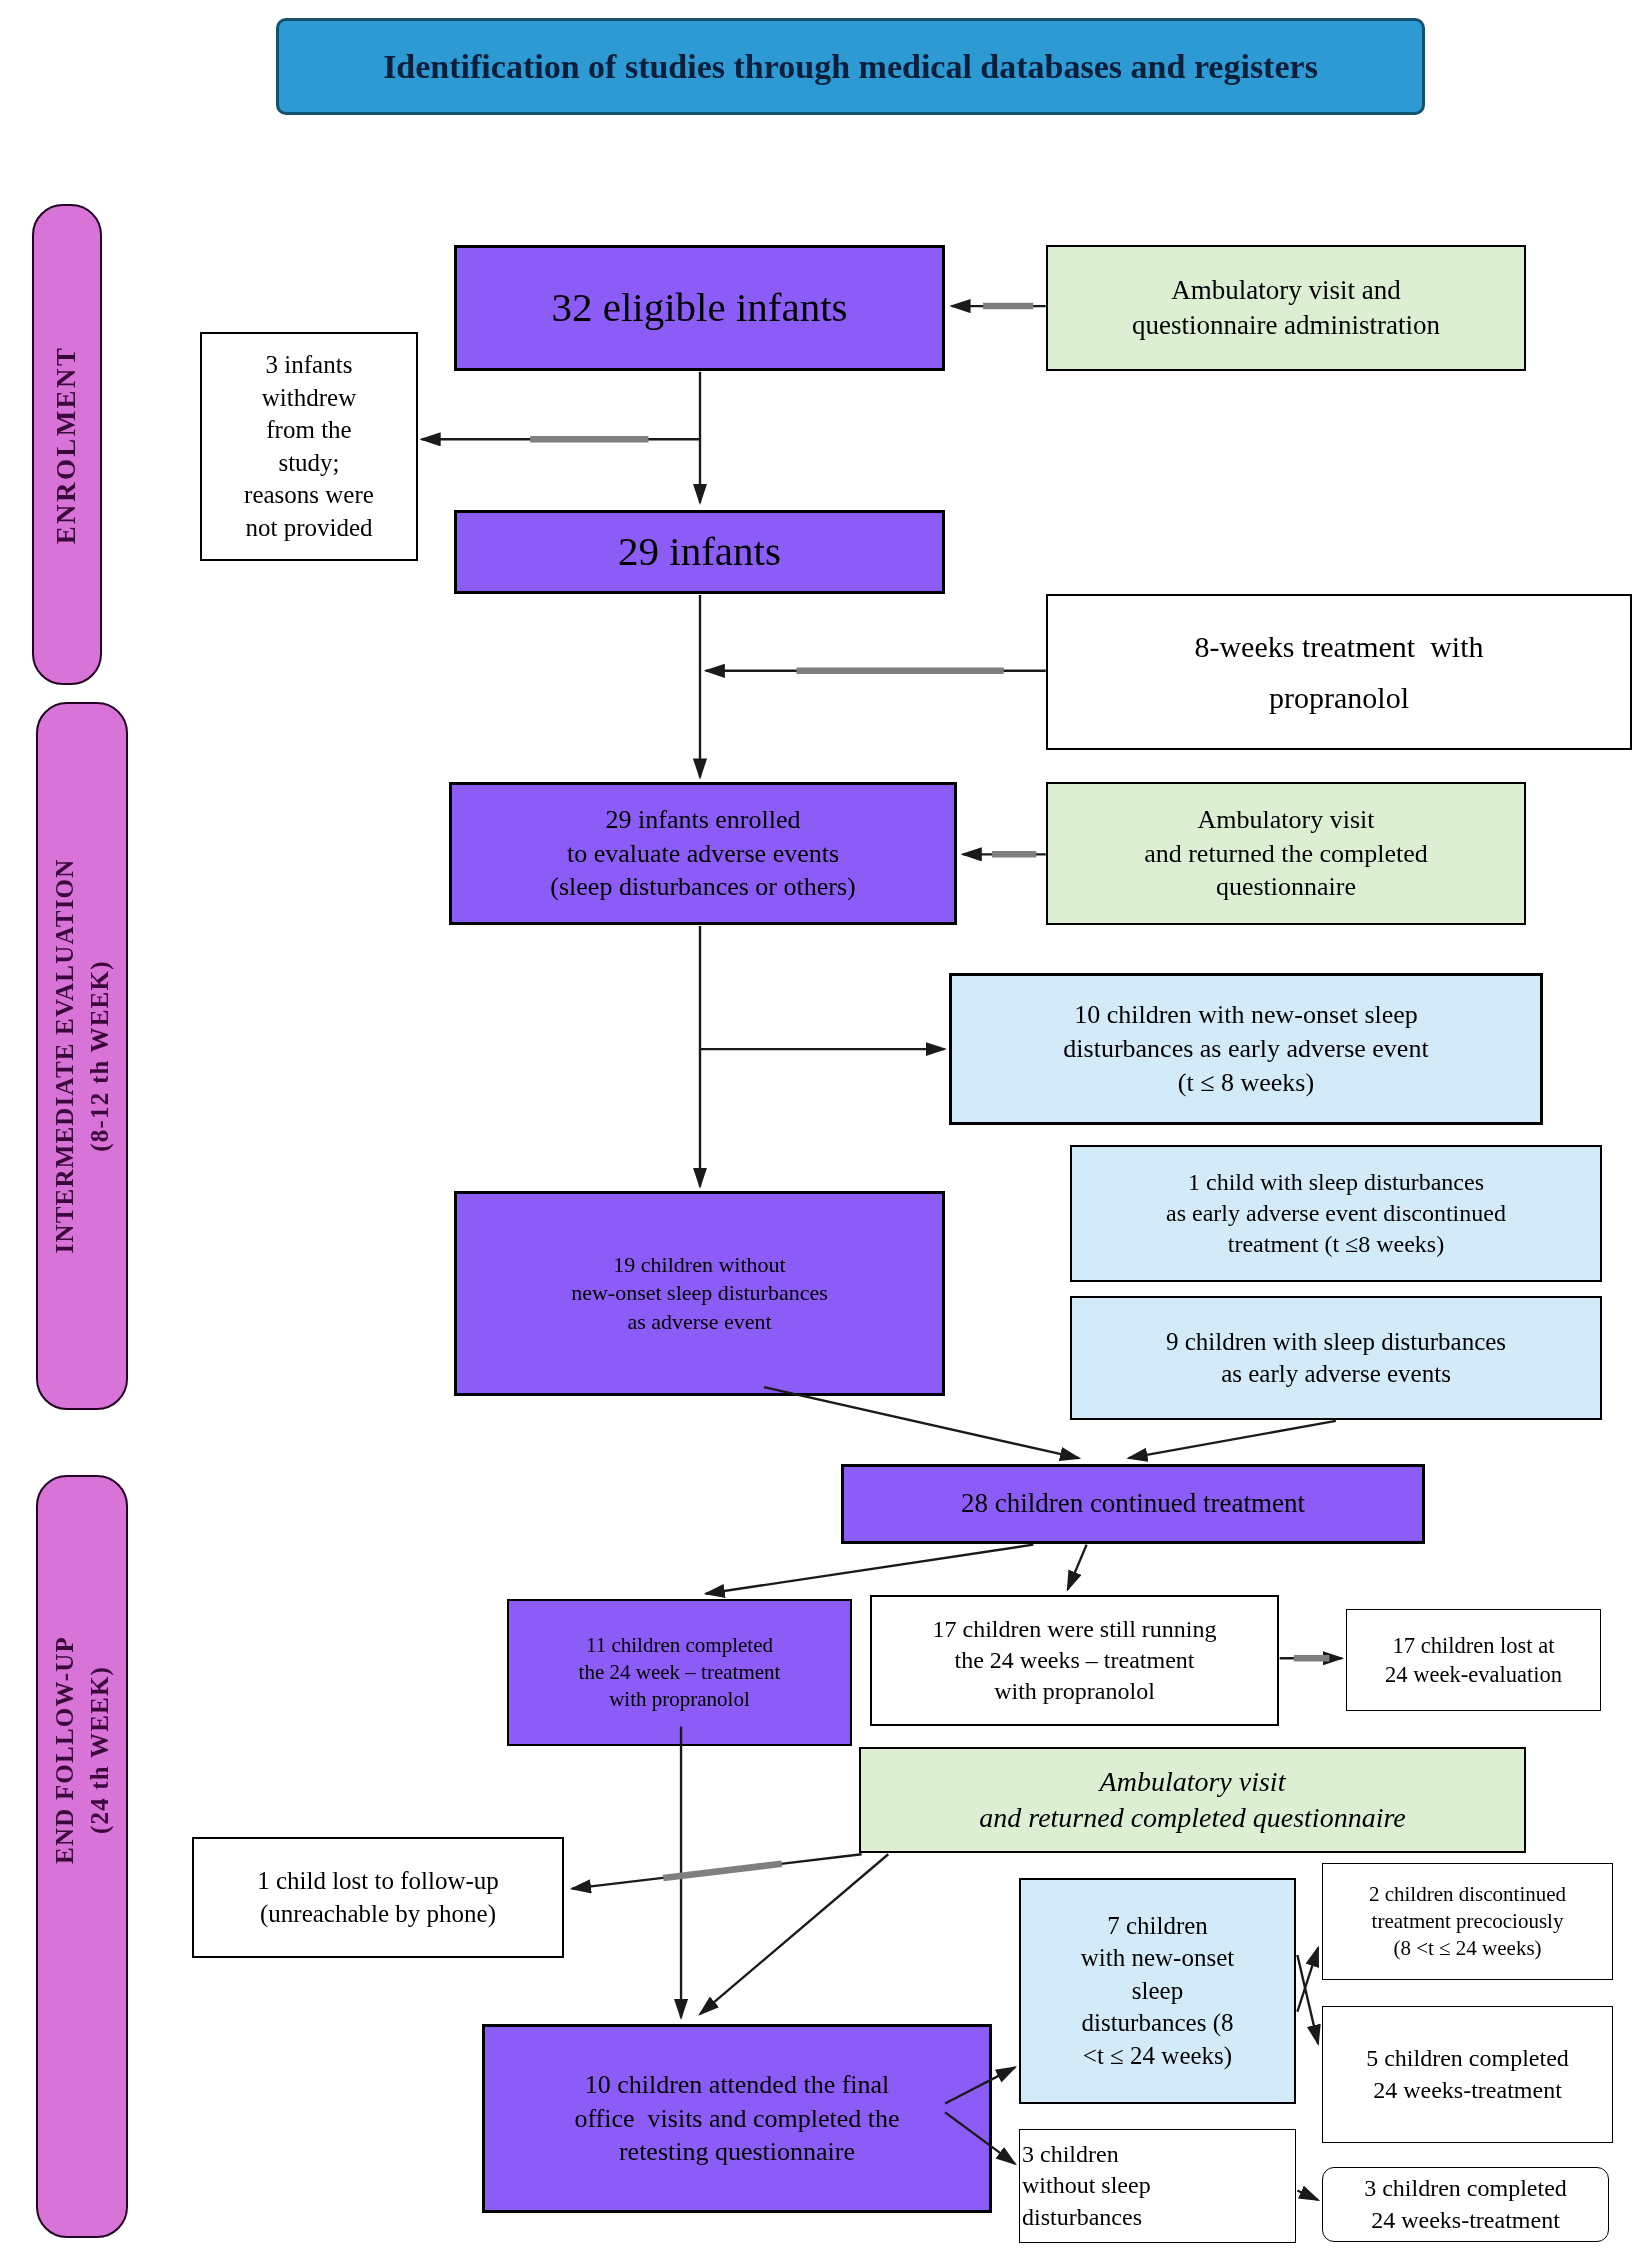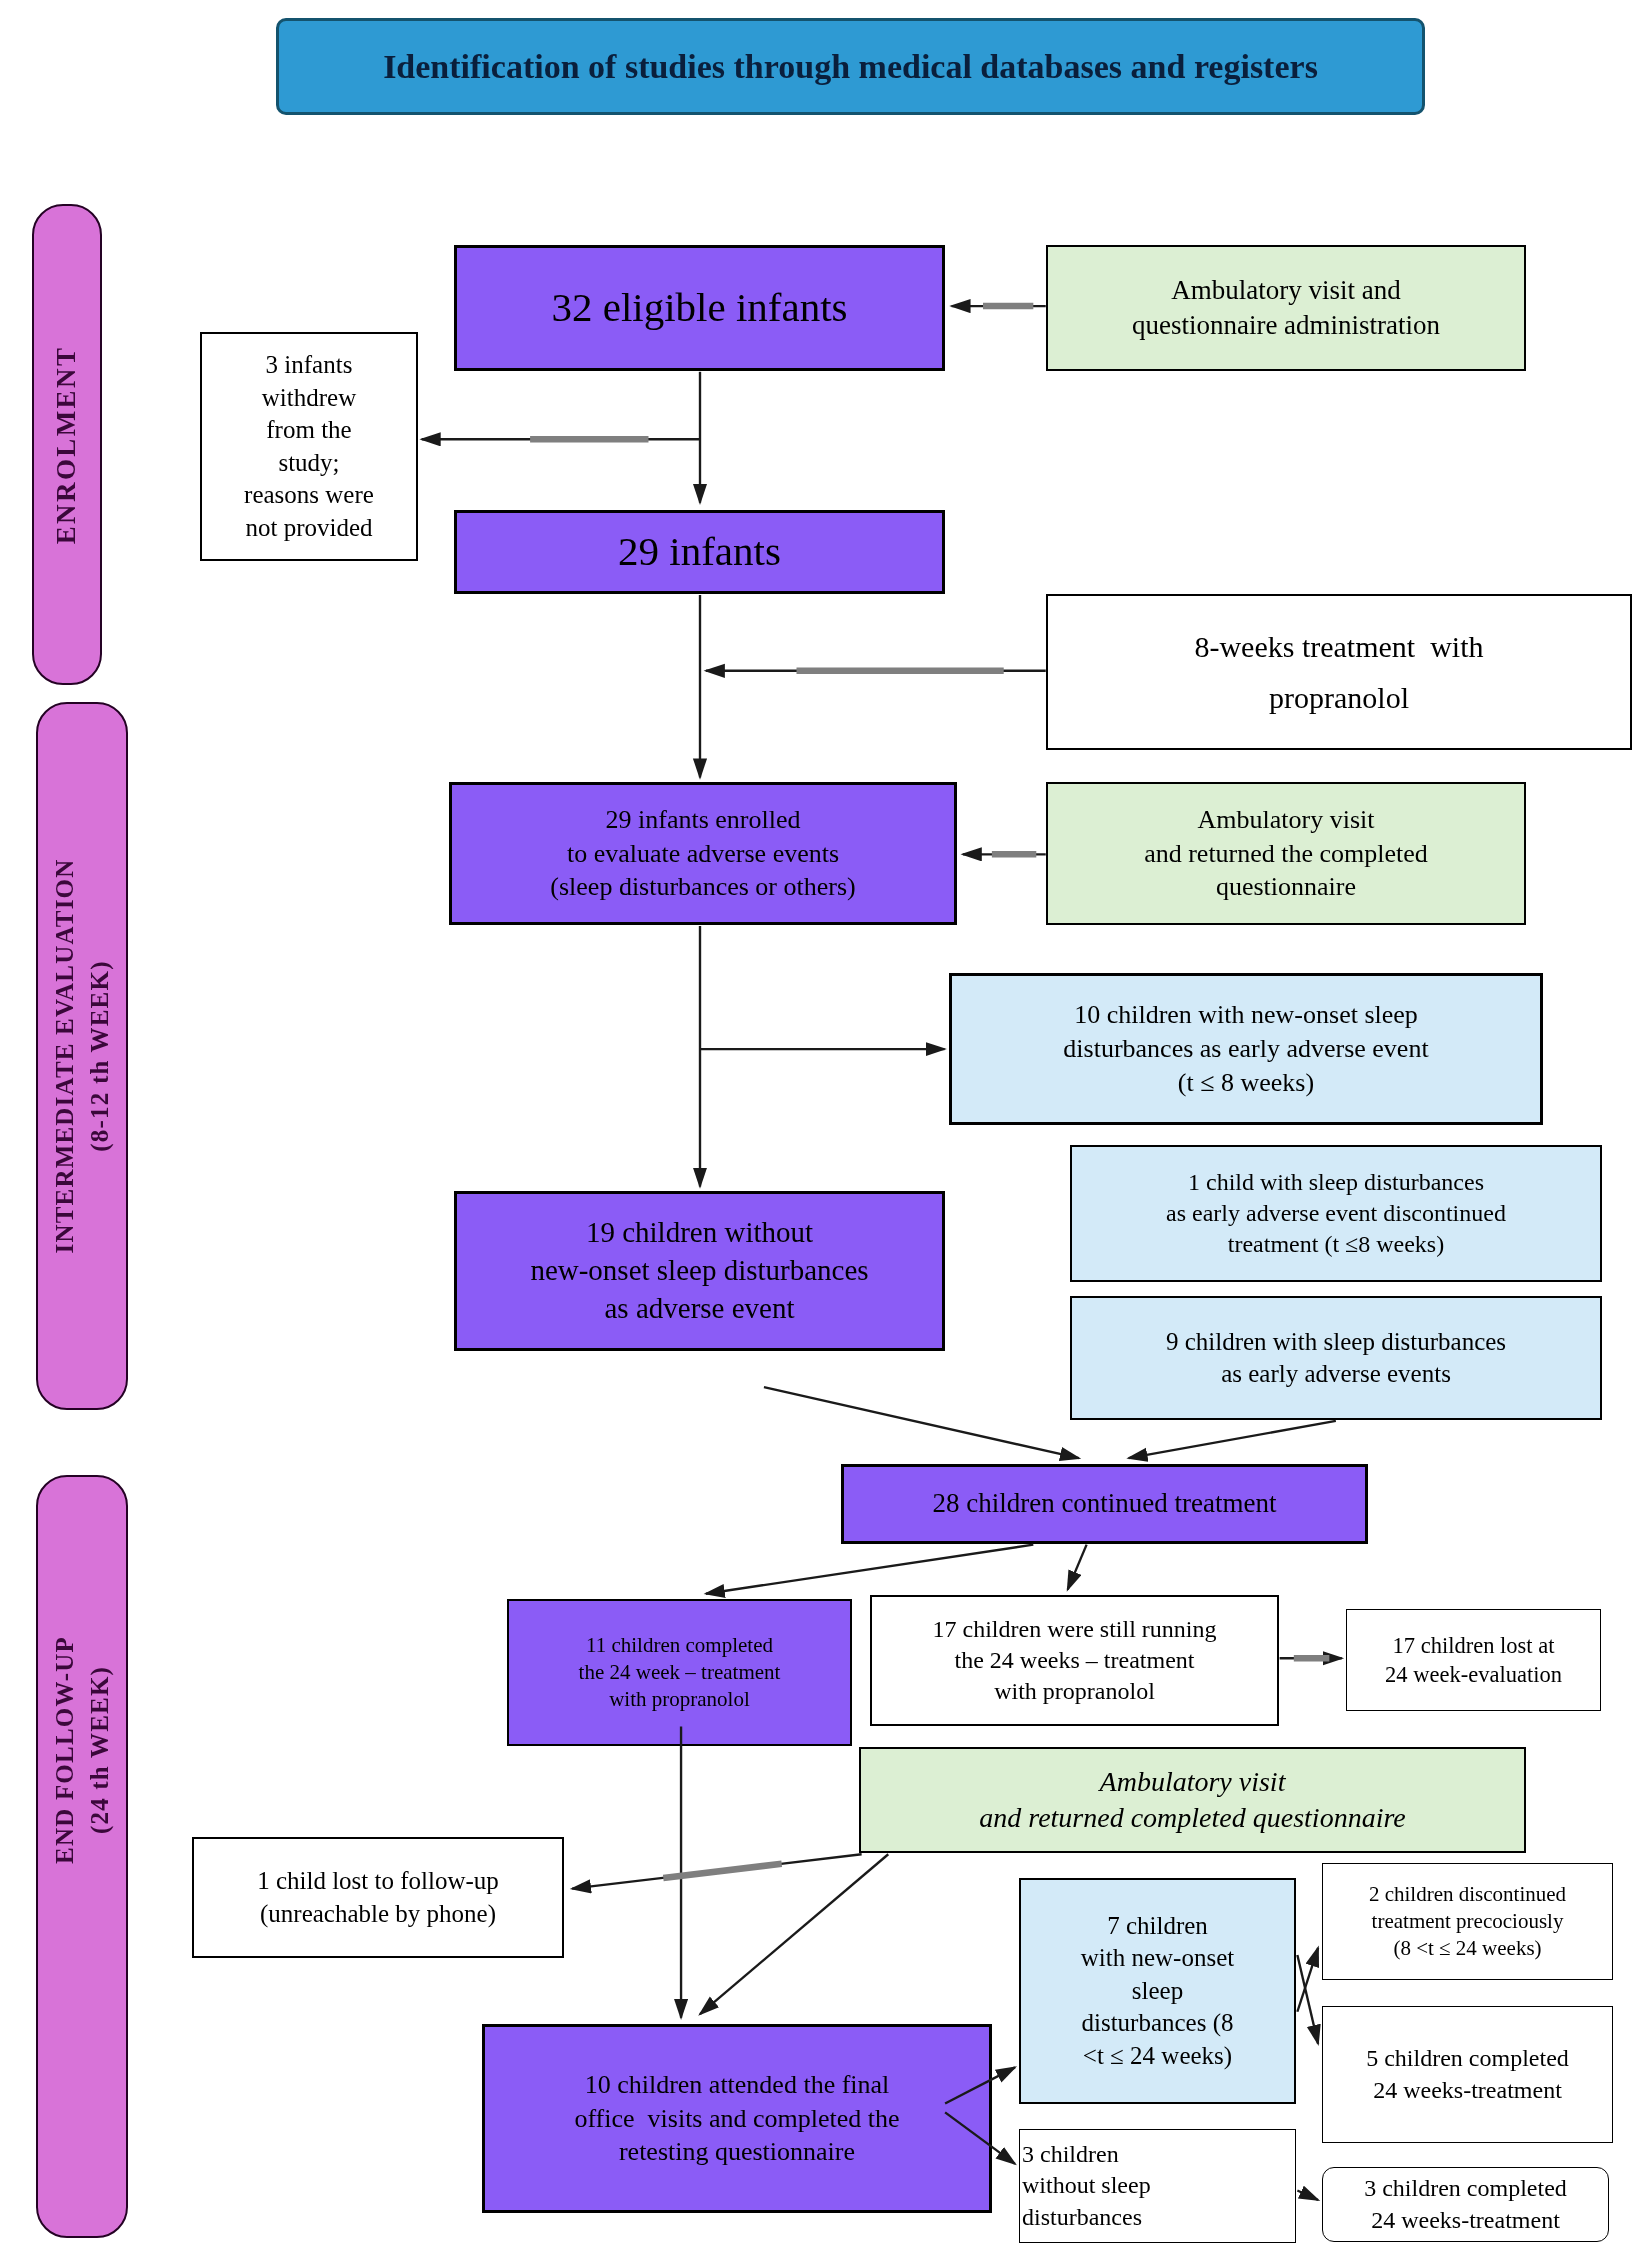--- a/index.html
+++ b/index.html
@@ -78,25 +78,25 @@
 disturbances as early adverse event
 (t ≤ 8 weeks)</div>
 
   <div class="box blue" style="left:1070px;top:1145px;width:532px;height:137px;font-size:24px;">1 child with sleep disturbances
 as early adverse event discontinued
 treatment (t ≤8 weeks)</div>
 
   <div class="box blue" style="left:1070px;top:1296px;width:532px;height:124px;font-size:25px;">9 children with sleep disturbances
 as early adverse events</div>
 
-  <div class="box peach" style="left:454px;top:1191px;width:491px;height:160px;font-size:29px;border-width:3px;">19 children without
+  <div class="box peach" style="left:454px;top:1191px;width:491px;height:205px;font-size:22px;border-width:3px;">19 children without
 new-onset sleep disturbances
 as adverse event</div>
 
-  <div class="box peach" style="left:841px;top:1464px;width:527px;height:80px;font-size:27px;border-width:3px;">28 children continued treatment</div>
+  <div class="box peach" style="left:841px;top:1464px;width:584px;height:80px;font-size:27px;border-width:3px;">28 children continued treatment</div>
 
   <div class="box peach" style="left:507px;top:1599px;width:345px;height:147px;font-size:21px;">11 children completed
 the 24 week – treatment
 with propranolol</div>
 
   <div class="box white" style="left:870px;top:1595px;width:409px;height:131px;font-size:24px;">17 children were still running
 the 24 weeks – treatment
 with propranolol</div>
 
   <div class="box white" style="left:1346px;top:1609px;width:255px;height:102px;font-size:22.5px;border-width:1.8px;">17 children lost at

